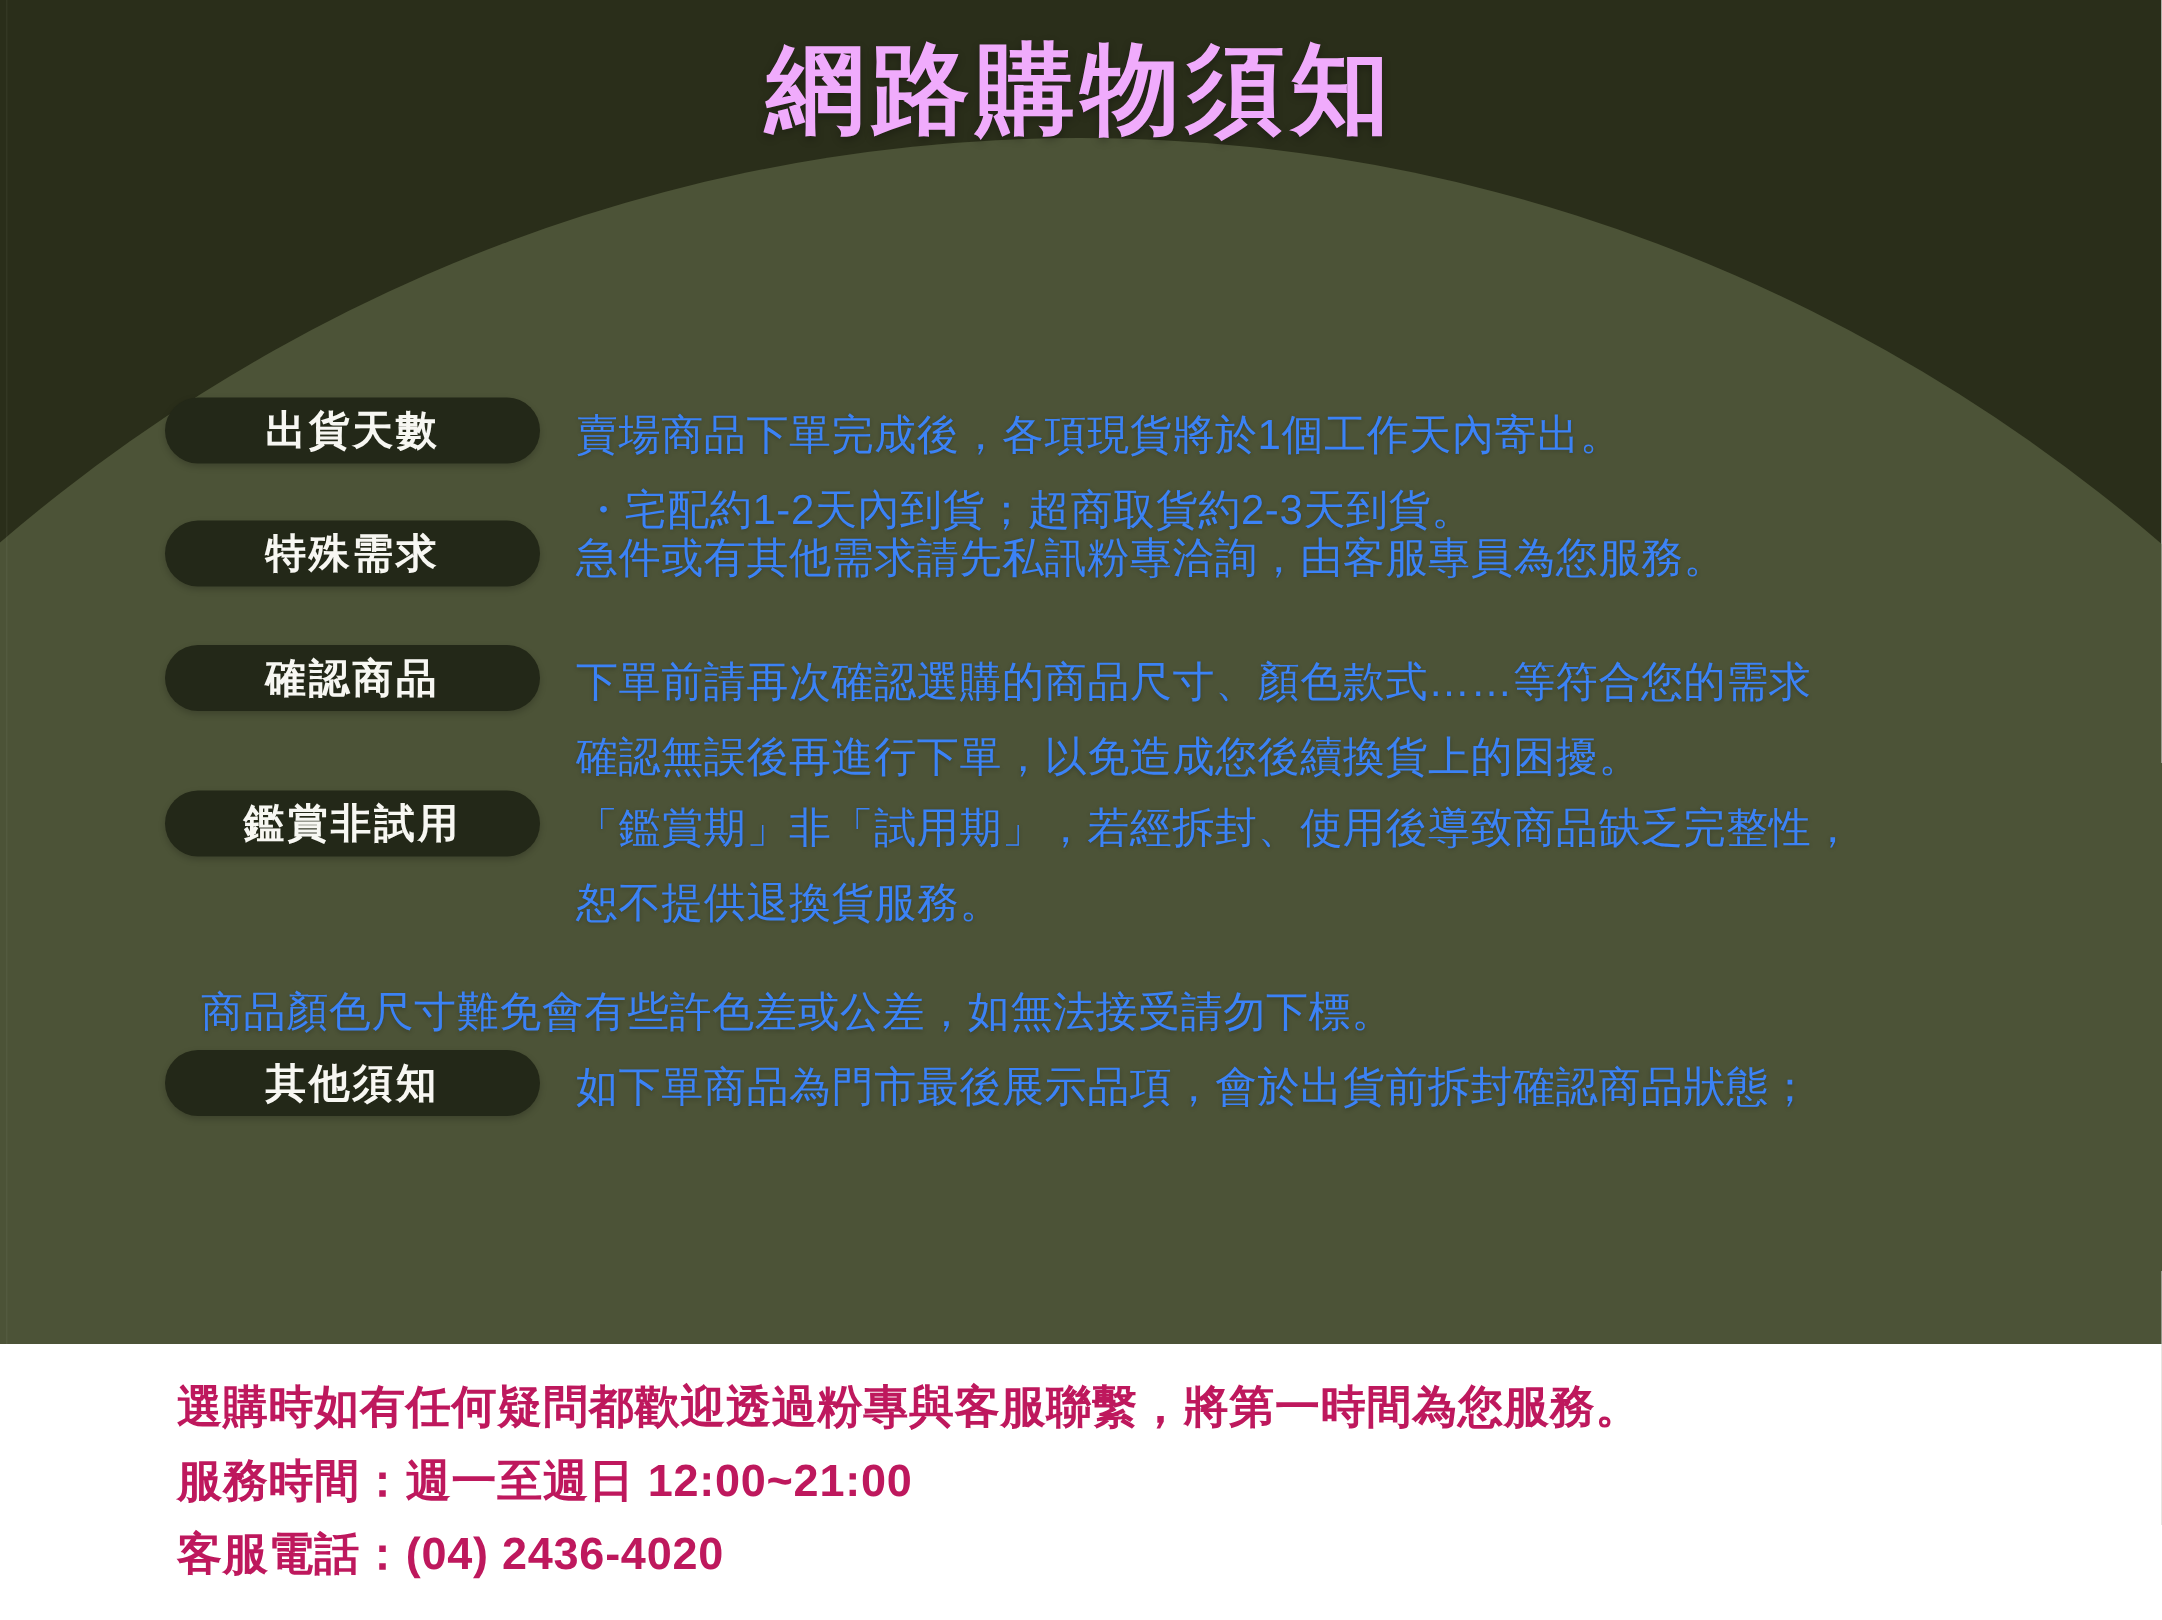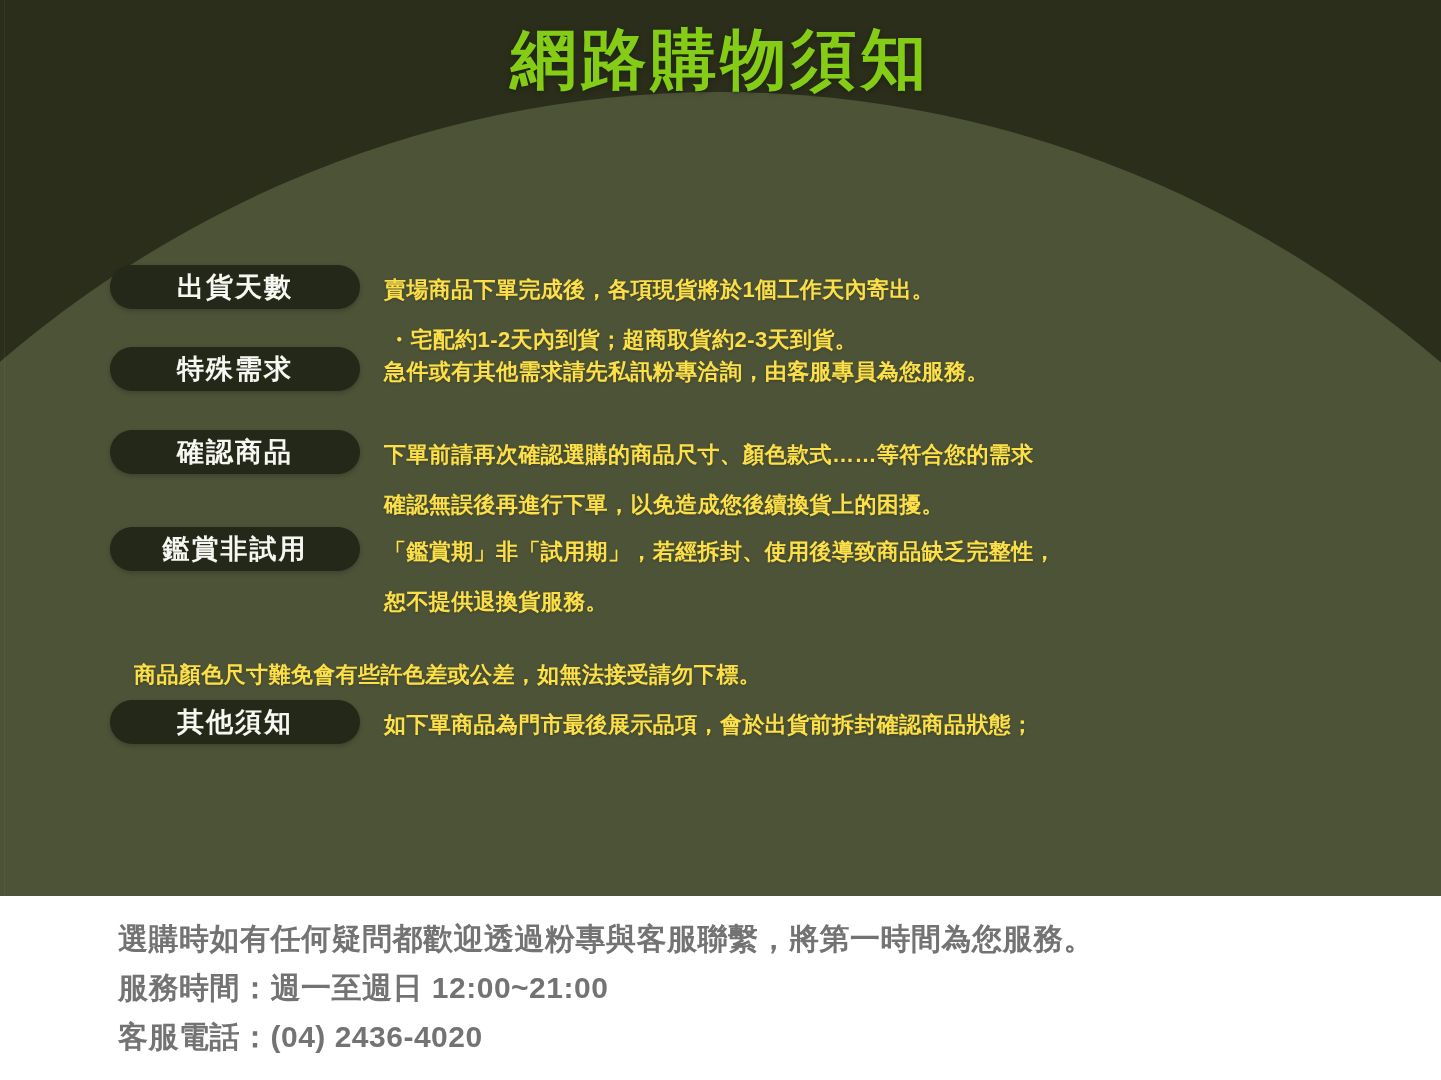--- a/index.html
+++ b/index.html
@@ -48,21 +48,21 @@
     width:1px; height:896px;
     background:rgba(255,255,255,0.045);
   }
 
   
   .title {
     position:absolute;
     left:0; top:22px;
     width:1441px;
     text-align:center;
-    color:#84cc16;
+    color:#f0abfc;
     font-size:66px;
     font-weight:bold;
     letter-spacing:4px;
     line-height:1.15;
     text-shadow:0 2px 6px rgba(0,0,0,0.28);
     white-space:nowrap;
   }
 
   
   .rows {
@@ -92,23 +92,23 @@
     display:flex;
     align-items:center;
     justify-content:center;
     box-shadow:0 2px 5px rgba(0,0,0,0.20);
     white-space:nowrap;
   }
 
   .body-text {
     flex:1 1 auto;
     margin-left:24px;
-    color:#fde047;
-    font-size:22px;
-    font-weight:bold;
+    color:#3b82f6;
+    font-size:28px;
+    font-weight:normal;
     letter-spacing:0.4px;
     line-height:50px;
     text-shadow:0 1px 3px rgba(0,0,0,0.22);
   }
   .body-text .line { display:block; white-space:nowrap; }
   .body-text .line.indent { padding-left:4px; }
 
   
   #row-0 { top:265px; }
   #row-1 { top:347px; }
@@ -123,21 +123,21 @@
     left:0; top:896px;
     width:1441px;
     height:184px;
     background:#ffffff;
   }
 
   .footer-inner {
     position:absolute;
     left:118px;
     top:18px;
-    color:#737373;
+    color:#be185d;
     font-size:30px;
     font-weight:bold;
     letter-spacing:0.5px;
     line-height:49px;
   }
   .footer-inner .fline { display:block; white-space:nowrap; }
 </style>
 </head>
 <body>
 

